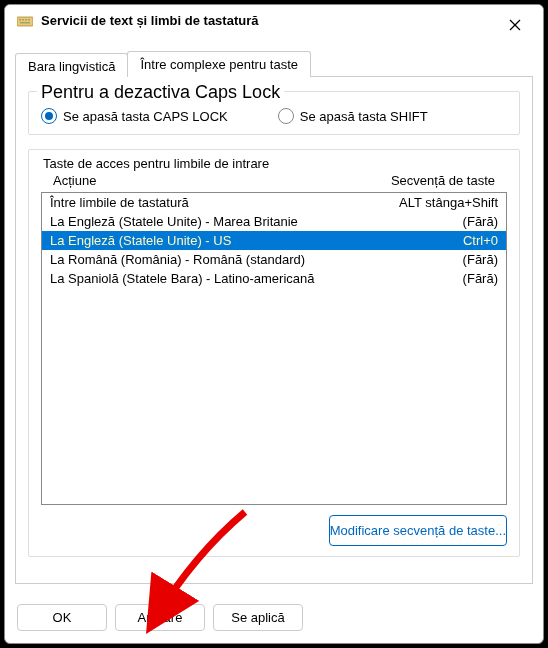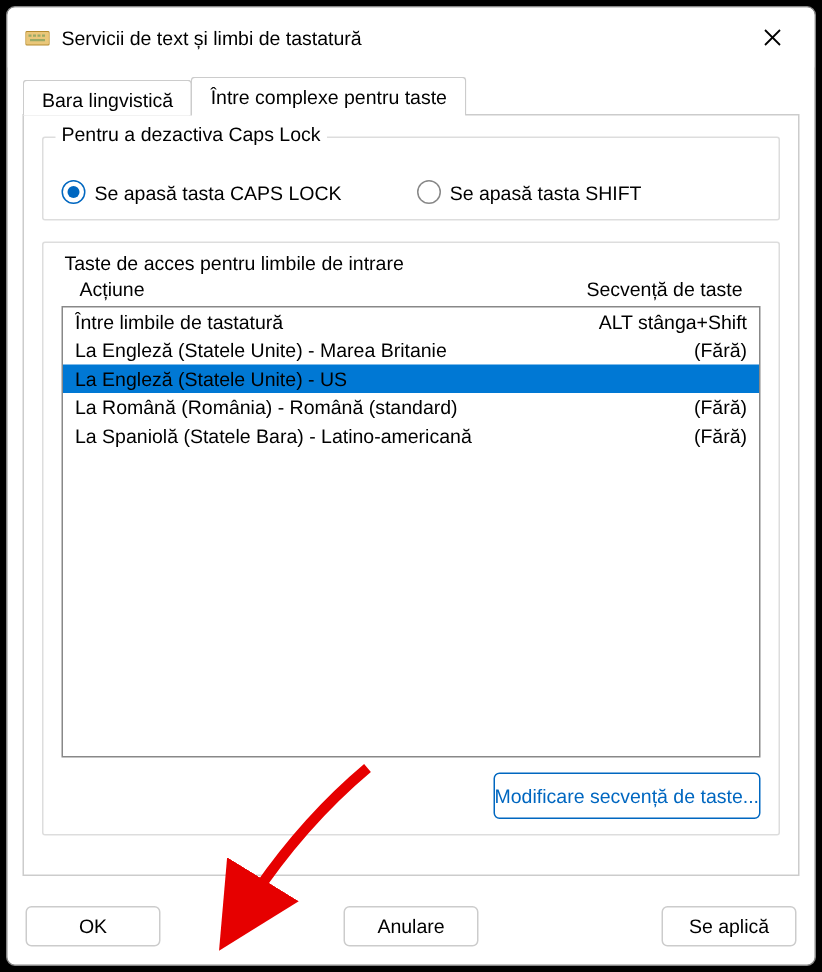--- a/index.html
+++ b/index.html
@@ -16,24 +16,25 @@
       border: 1px solid #888;
       width: 100%;
       height: 100%;
       display: flex;
       flex-direction: column;
       border-radius: 6px;
       overflow: hidden;
     }
     .titlebar {
       display: flex;
-      align-items: center;
+      align-items: flex-start;
       padding: 8px 12px;
       gap: 8px;
       background: #fff;
+      font-weight: bold;
     }
     .title-icon {
       width: 16px;
       height: 16px;
       display: inline-block;
     }
     .title-text {
       flex: 1;
       font-size: 13px;
       color: #000;
@@ -100,32 +101,32 @@
       padding: 12px 12px 10px 12px;
       margin-bottom: 14px;
       position: relative;
     }
     .group-legend {
       position: absolute;
       top: -10px;
       left: 8px;
       background: #fff;
       padding: 0 4px;
-      font-size: 13px;
+      font-size: 18px;
       color: #000;
     }
     .group-legend-sub {
       font-size: 13px;
       color: #000;
       padding-left: 2px;
     }
     .radio-row {
       display: flex;
       gap: 50px;
-      margin-top: 16px;
+      margin-top: 4px;
       align-items: flex-end;
     }
     .radio-item {
       display: flex;
       align-items: center;
       gap: 6px;
       cursor: pointer;
     }
     .radio {
       width: 16px;
@@ -166,21 +167,21 @@
     }
     .list-row {
       display: flex;
       padding: 2px 8px;
       font-size: 13px;
       align-items: center;
       cursor: default;
     }
     .list-row.selected {
       background: #0078d4;
-      color: #000000;
+      color: #fef9c3;
     }
     .r-action { flex: 1; white-space: nowrap; overflow: hidden; text-overflow: ellipsis; }
     .r-keys { width: 120px; text-align: right; }
     .change-btn-row {
       display: flex;
       justify-content: flex-end;
       margin-top: 10px;
     }
     .btn {
       border: 1px solid #ccc;
@@ -191,21 +192,21 @@
       cursor: pointer;
       font-family: inherit;
     }
     .btn.accent {
       border-color: #0067c0;
       color: #0067c0;
       padding: 7px 0;
     }
     .footer {
       display: flex;
-      justify-content: space-between;
+      justify-content: flex-start;
       gap: 8px;
       padding: 10px 12px 12px 12px;
     }
     .footer .btn {
       min-width: 90px;
     }
     .arrow-overlay {
       position: absolute;
       pointer-events: none;
       z-index: 100;
@@ -268,20 +269,21 @@
           <div class="list-row">
             <div class="r-action">Între limbile de tastatură</div>
             <div class="r-keys">ALT stânga+Shift</div>
           </div>
           <div class="list-row">
             <div class="r-action">La Engleză (Statele Unite) - Marea Britanie</div>
             <div class="r-keys">(Fără)</div>
           </div>
           <div class="list-row selected">
             <div class="r-action">La Engleză (Statele Unite) - US</div>
+            <div class="r-keys">Ctrl+0</div>
           </div>
           <div class="list-row">
             <div class="r-action">La Română (România) - Română (standard)</div>
             <div class="r-keys">(Fără)</div>
           </div>
           <div class="list-row">
             <div class="r-action">La Spaniolă (Statele Bara) - Latino-americană</div>
             <div class="r-keys">(Fără)</div>
           </div>
         </div>

